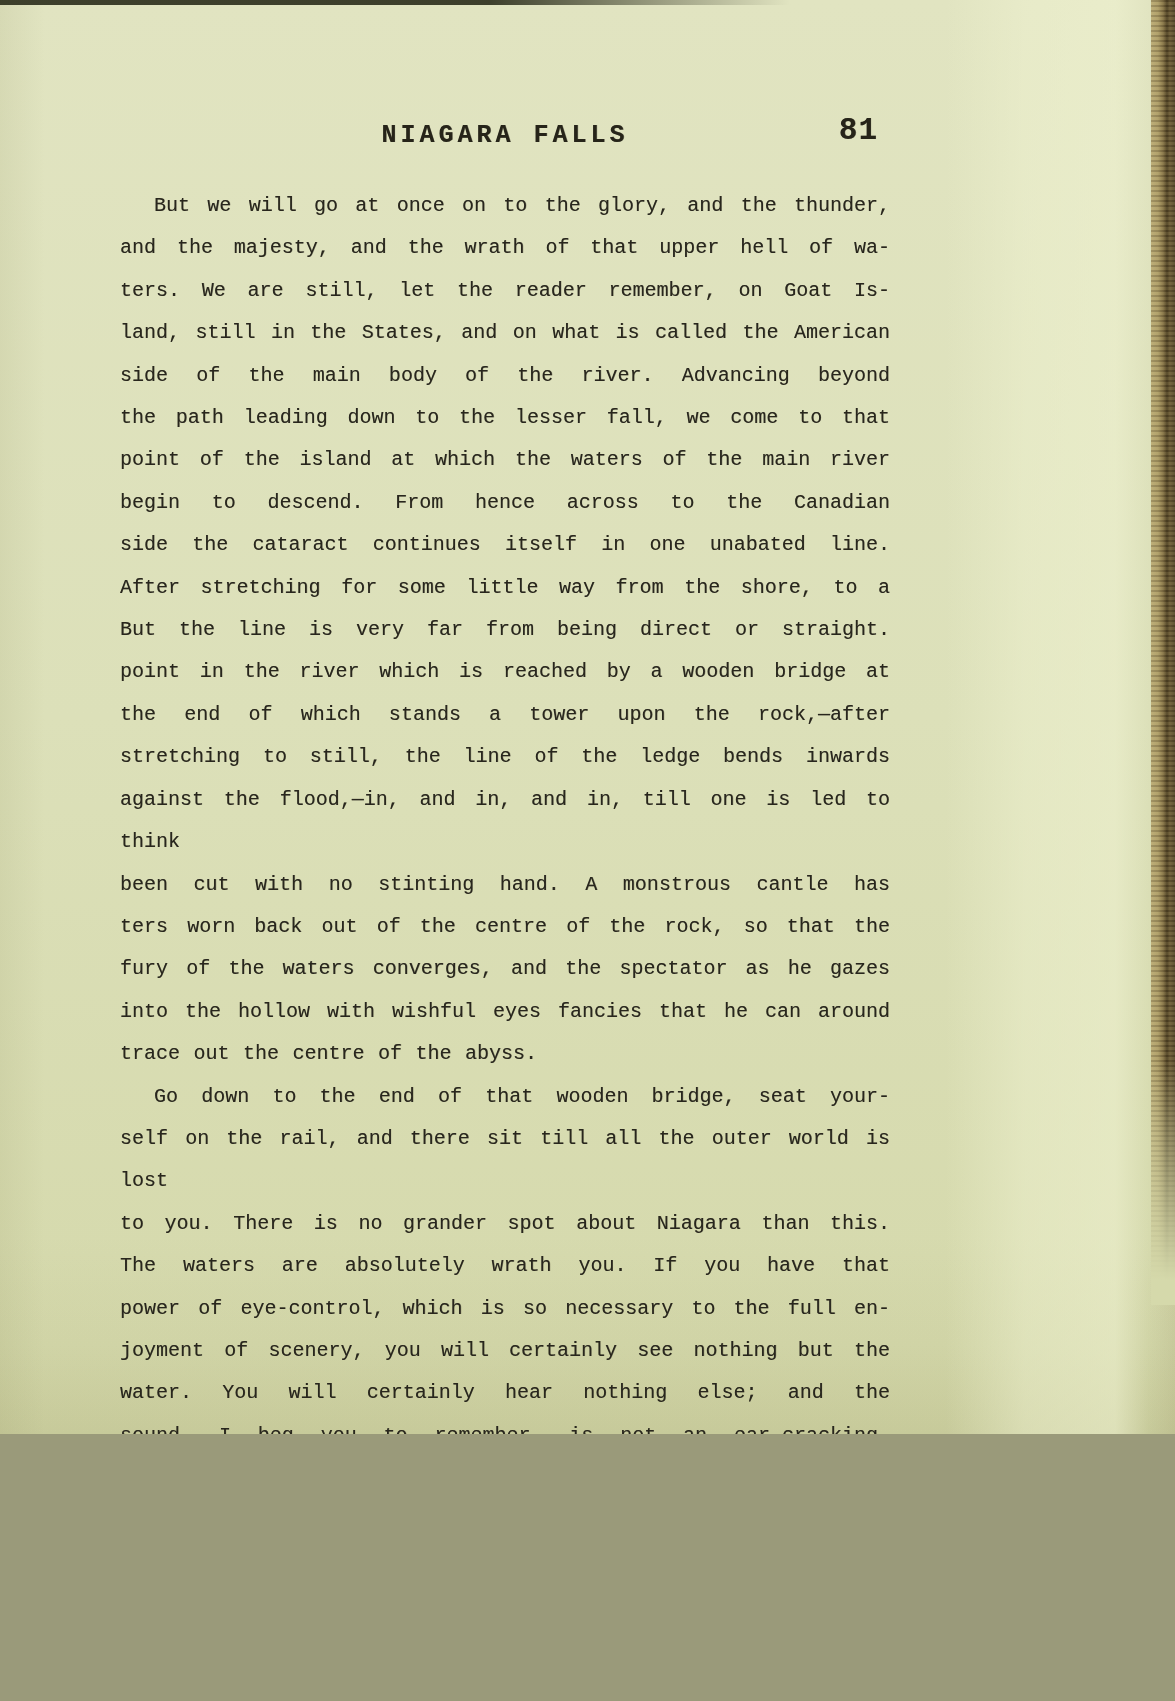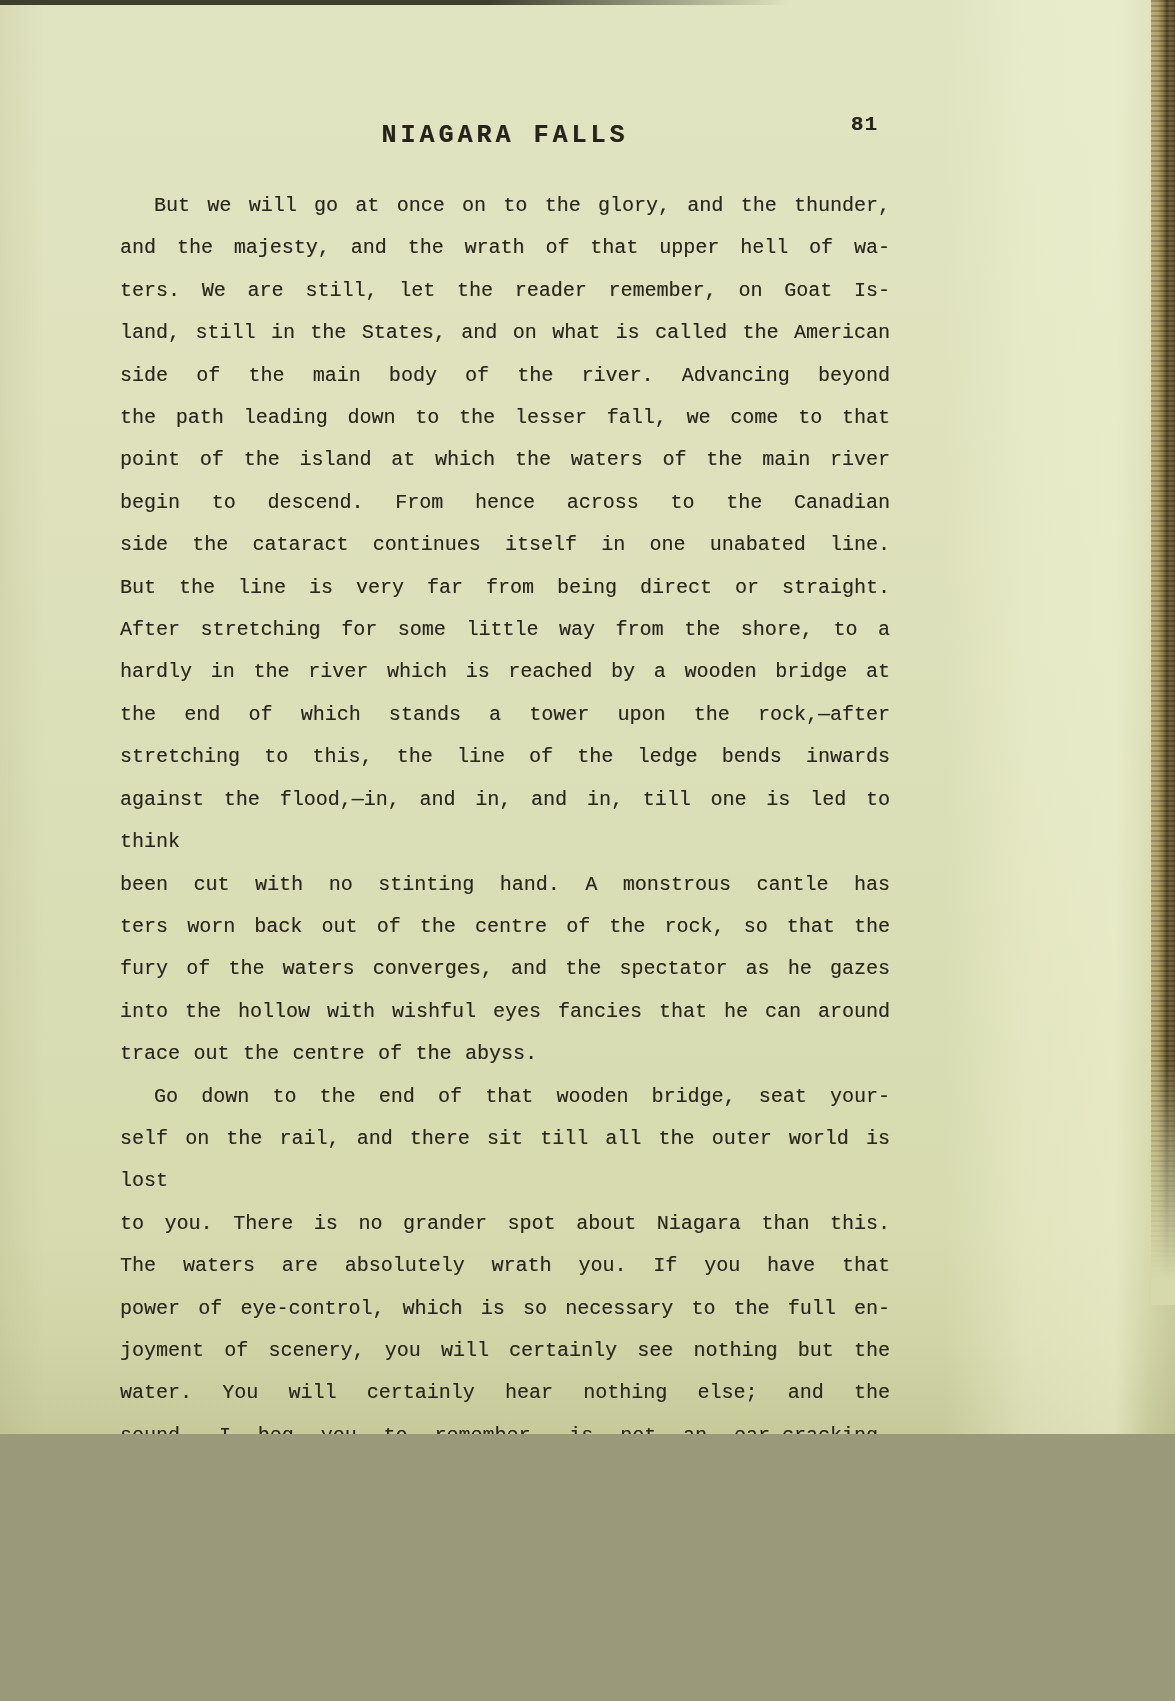--- a/index.html
+++ b/index.html
@@ -68,21 +68,21 @@
     text-align: center;
     font-size: 25px;
     font-weight: 700;
     letter-spacing: 4px;
     color: #262419;
     text-shadow: 0.4px 0.4px 0 rgba(38,36,25,0.45);
   }
   .page-number {
     position: absolute;
     right: 12px; top: -8px;
-    font-size: 21px;
+    font-size: 31px;
     font-weight: 700;
     color: #262419;
     letter-spacing: 1px;
     text-shadow: 0.4px 0.4px 0 rgba(38,36,25,0.45);
   }
 
   .body-text {
     margin-top: 24px;
     font-size: 20px;
     line-height: 42.4px;
@@ -117,25 +117,25 @@
         <div class="paragraph">
           <div class="line first">But we will go at once on to the glory, and the thunder,</div>
           <div class="line">and the majesty, and the wrath of that upper hell of wa-</div>
           <div class="line">ters. We are still, let the reader remember, on Goat Is-</div>
           <div class="line">land, still in the States, and on what is called the American</div>
           <div class="line">side of the main body of the river. Advancing beyond</div>
           <div class="line">the path leading down to the lesser fall, we come to that</div>
           <div class="line">point of the island at which the waters of the main river</div>
           <div class="line">begin to descend. From hence across to the Canadian</div>
           <div class="line">side the cataract continues itself in one unabated line.</div>
+          <div class="line">After stretching for some little way from the shore, to a</div>
           <div class="line">But the line is very far from being direct or straight.</div>
-          <div class="line">After stretching for some little way from the shore, to a</div>
-          <div class="line">hardly in the river which is reached by a wooden bridge at</div>
+          <div class="line">point in the river which is reached by a wooden bridge at</div>
           <div class="line">the end of which stands a tower upon the rock,—after</div>
-          <div class="line">stretching to this, the line of the ledge bends inwards</div>
+          <div class="line">stretching to still, the line of the ledge bends inwards</div>
           <div class="line">against the flood,—in, and in, and in, till one is led to think</div>
           <div class="line">been cut with no stinting hand. A monstrous cantle has</div>
           <div class="line">ters worn back out of the centre of the rock, so that the</div>
           <div class="line">fury of the waters converges, and the spectator as he gazes</div>
           <div class="line">into the hollow with wishful eyes fancies that he can around</div>
           <div class="line lastfree">trace out the centre of the abyss.</div>
         </div>
         <div class="paragraph">
           <div class="line first">Go down to the end of that wooden bridge, seat your-</div>
           <div class="line">self on the rail, and there sit till all the outer world is lost</div>

